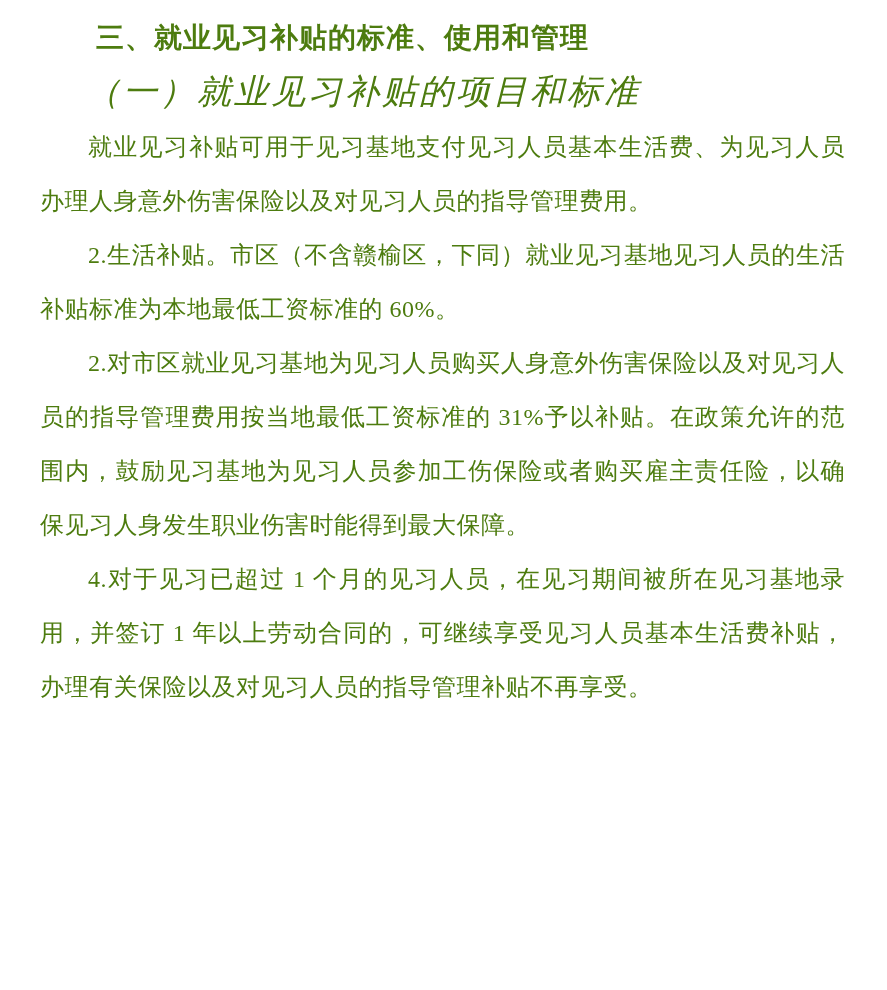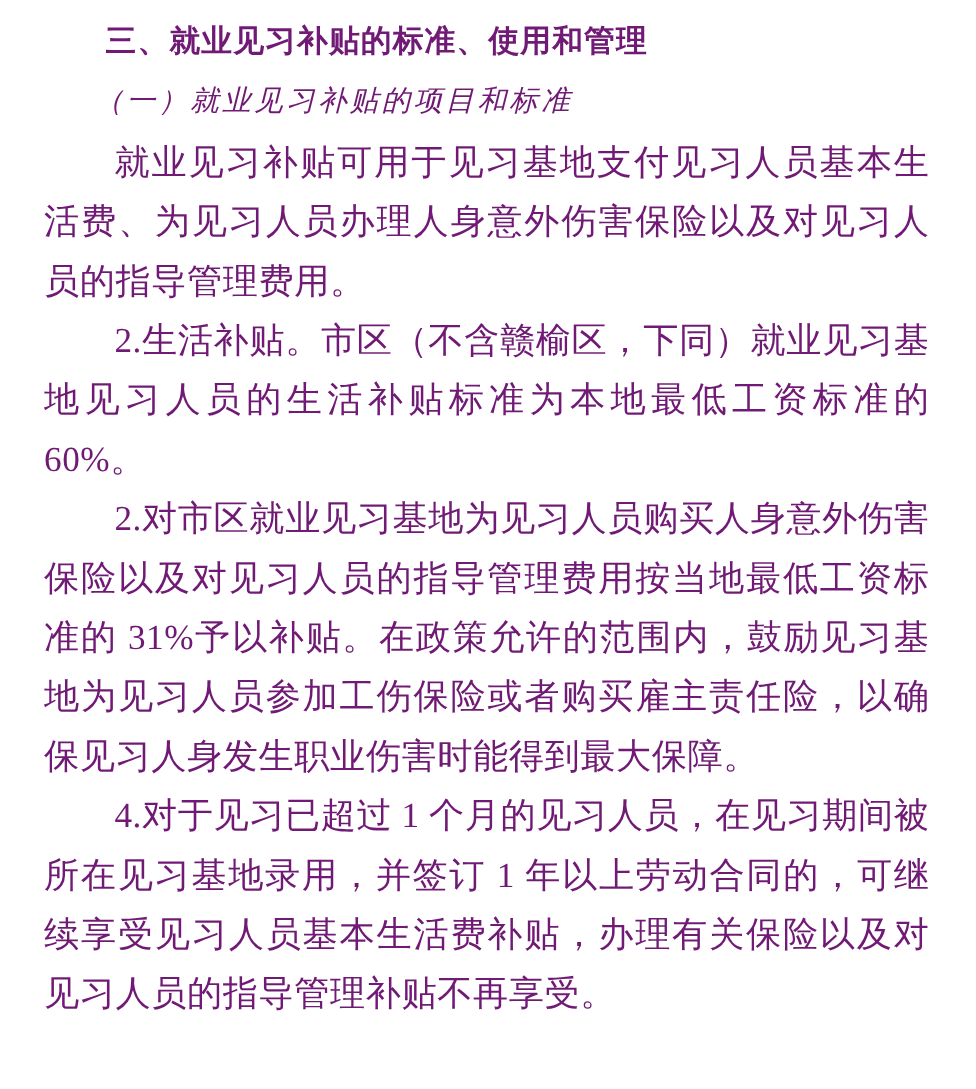--- a/index.html
+++ b/index.html
@@ -11,45 +11,45 @@
     width: 887px;
     height: 990px;
     overflow: hidden;
   }
   
   .page {
     box-sizing: border-box;
     width: 887px;
     height: 990px;
     padding: 12px 42px 0 40px;
-    color: #701a75;
+    color: #4d7c0f;
     font-family: "Liberation Serif", "DejaVu Serif", sans-serif;
   }
   .doc-heading {
     margin: 0;
     padding-left: 56px;
     font-size: 28px;
     line-height: 52px;
     font-weight: 700;
     letter-spacing: 1px;
     white-space: nowrap;
   }
   .doc-subheading {
     margin: 0;
     padding-left: 46px;
-    font-size: 26px;
+    font-size: 34px;
     line-height: 56px;
     font-weight: 400;
     font-style: italic;   
     letter-spacing: 3px;
     white-space: nowrap;
   }
   .body-para {
     margin: 0;
-    font-size: 32px;
+    font-size: 24px;
     line-height: 54px;
     text-align: justify;
     text-indent: 2em;
     letter-spacing: 0.5px;
   }
 </style>
 </head>
 <body>
 
 <div class="page">

